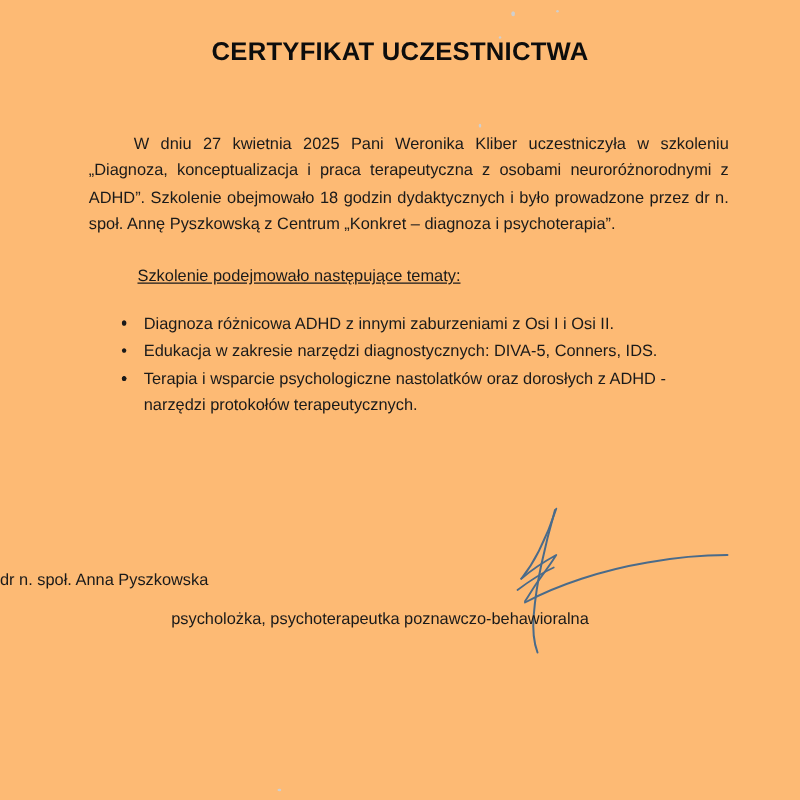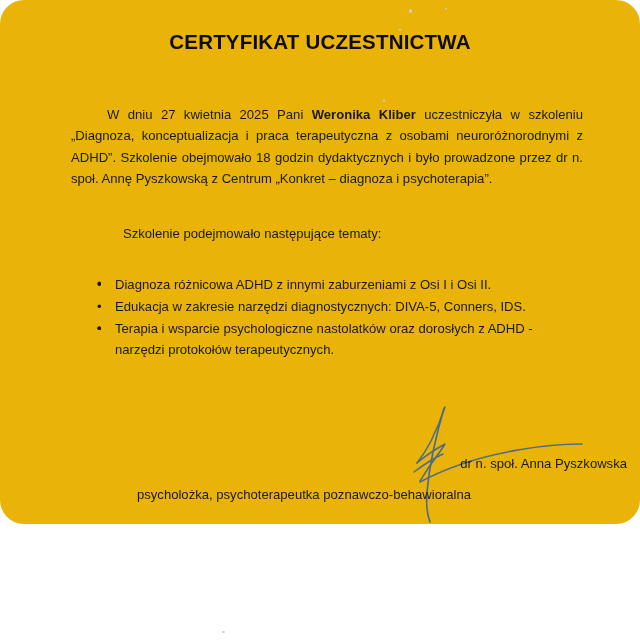--- a/index.html
+++ b/index.html
@@ -11,24 +11,23 @@
     width: 640px;
     height: 640px;
     font-family: "Liberation Sans", sans-serif;
     color: #1a1a1a;
     overflow: hidden;
     position: relative;
   }
   .page {
     position: relative;
     width: 640px;
-    height: 524px;
-    background: #eab308;
+    height: 640px;
+    background: #fdba74;
     box-sizing: border-box;
-    border-radius: 24px;
   }
   .doc-title {
     position: absolute;
     top: 30px;
     left: 0;
     width: 640px;
     text-align: center;
     font-size: 20.5px;
     font-weight: bold;
     letter-spacing: 0.2px;
@@ -43,29 +42,30 @@
   .intro-para {
     text-align: justify;
     text-justify: inter-word;
     text-indent: 36px;
     font-size: 13.1px;
     line-height: 21.3px;
     margin: 0;
     color: #1a1a1a;
   }
   .intro-para .name {
-    font-weight: bold;
+    font-weight: normal;
   }
   .lead-in {
-    margin: 16px;
+    margin: 3px;
     font-size: 13.1px;
     line-height: 21.3px;
     text-indent: 36px;
     padding-top: 18px;
     color: #1a1a1a;
+    text-decoration: underline;
   }
   ul.topics {
     list-style: none;
     margin: 0;
     padding: 0;
     padding-top: 13px;
   }
   ul.topics li {
     position: relative;
     padding-left: 44px;
@@ -97,25 +97,23 @@
   .signature-ink {
     position: absolute;
     left: 396px;
     top: 0px;
   }
   .sig-name {
     position: absolute;
     left: 0;
     top: 54px;
     width: 608px;
-    text-align: right;
     font-size: 13.1px;
     line-height: 20px;
     color: #1a1a1a;
-    margin-left: 19px;
   }
   .sig-role {
     position: absolute;
     left: 0;
     top: 85px;
     width: 608px;
     text-align: center;
     font-size: 13.1px;
     line-height: 20px;
     color: #1a1a1a;

